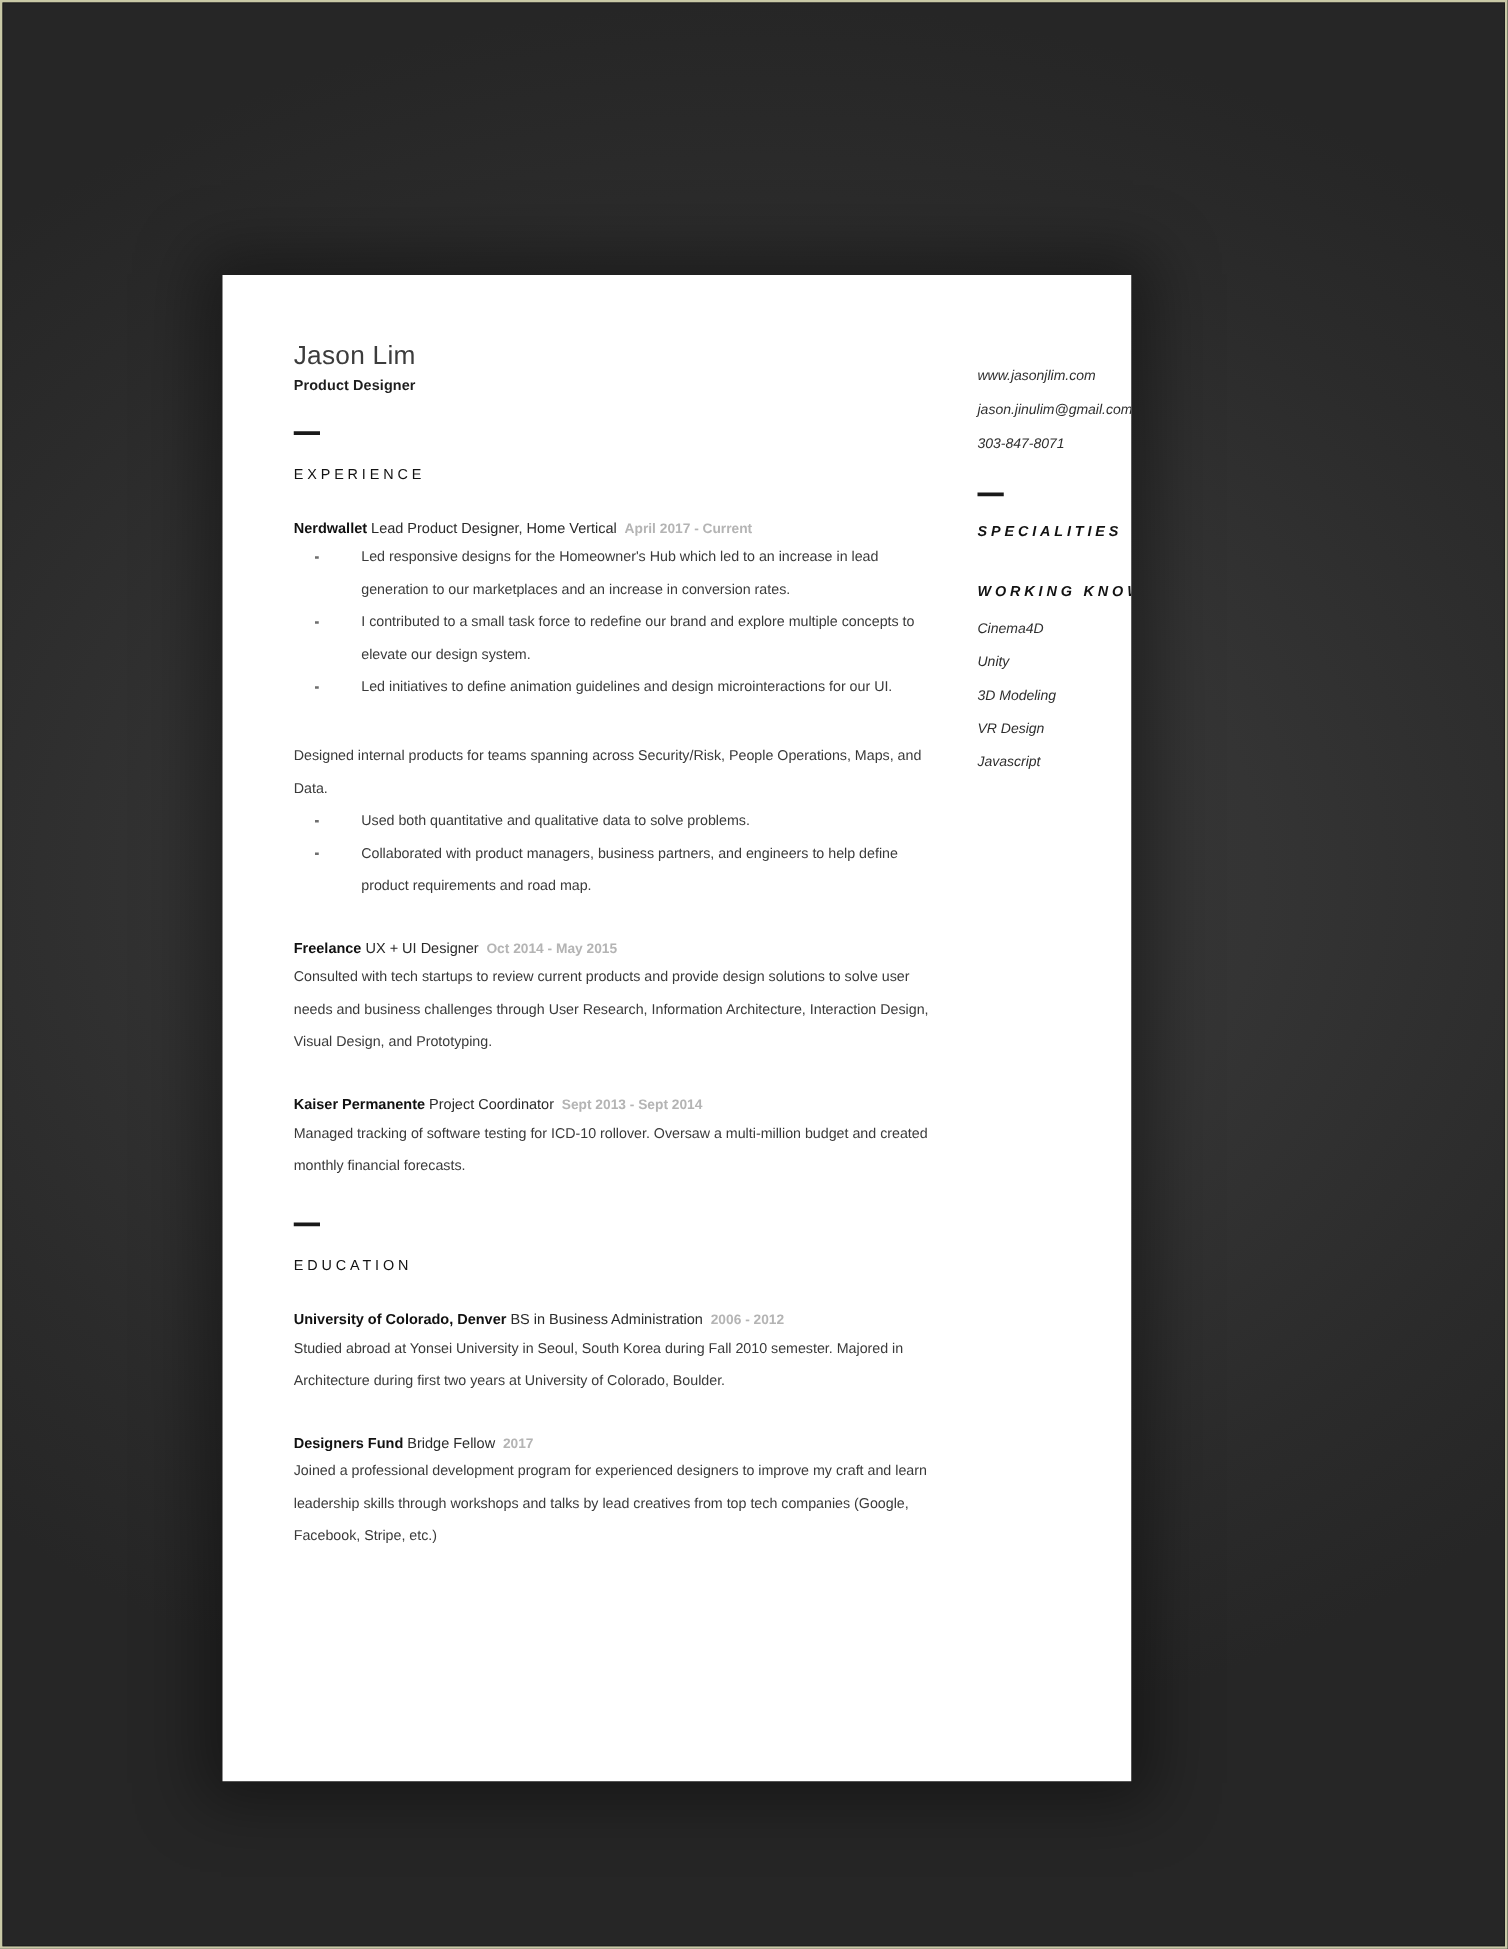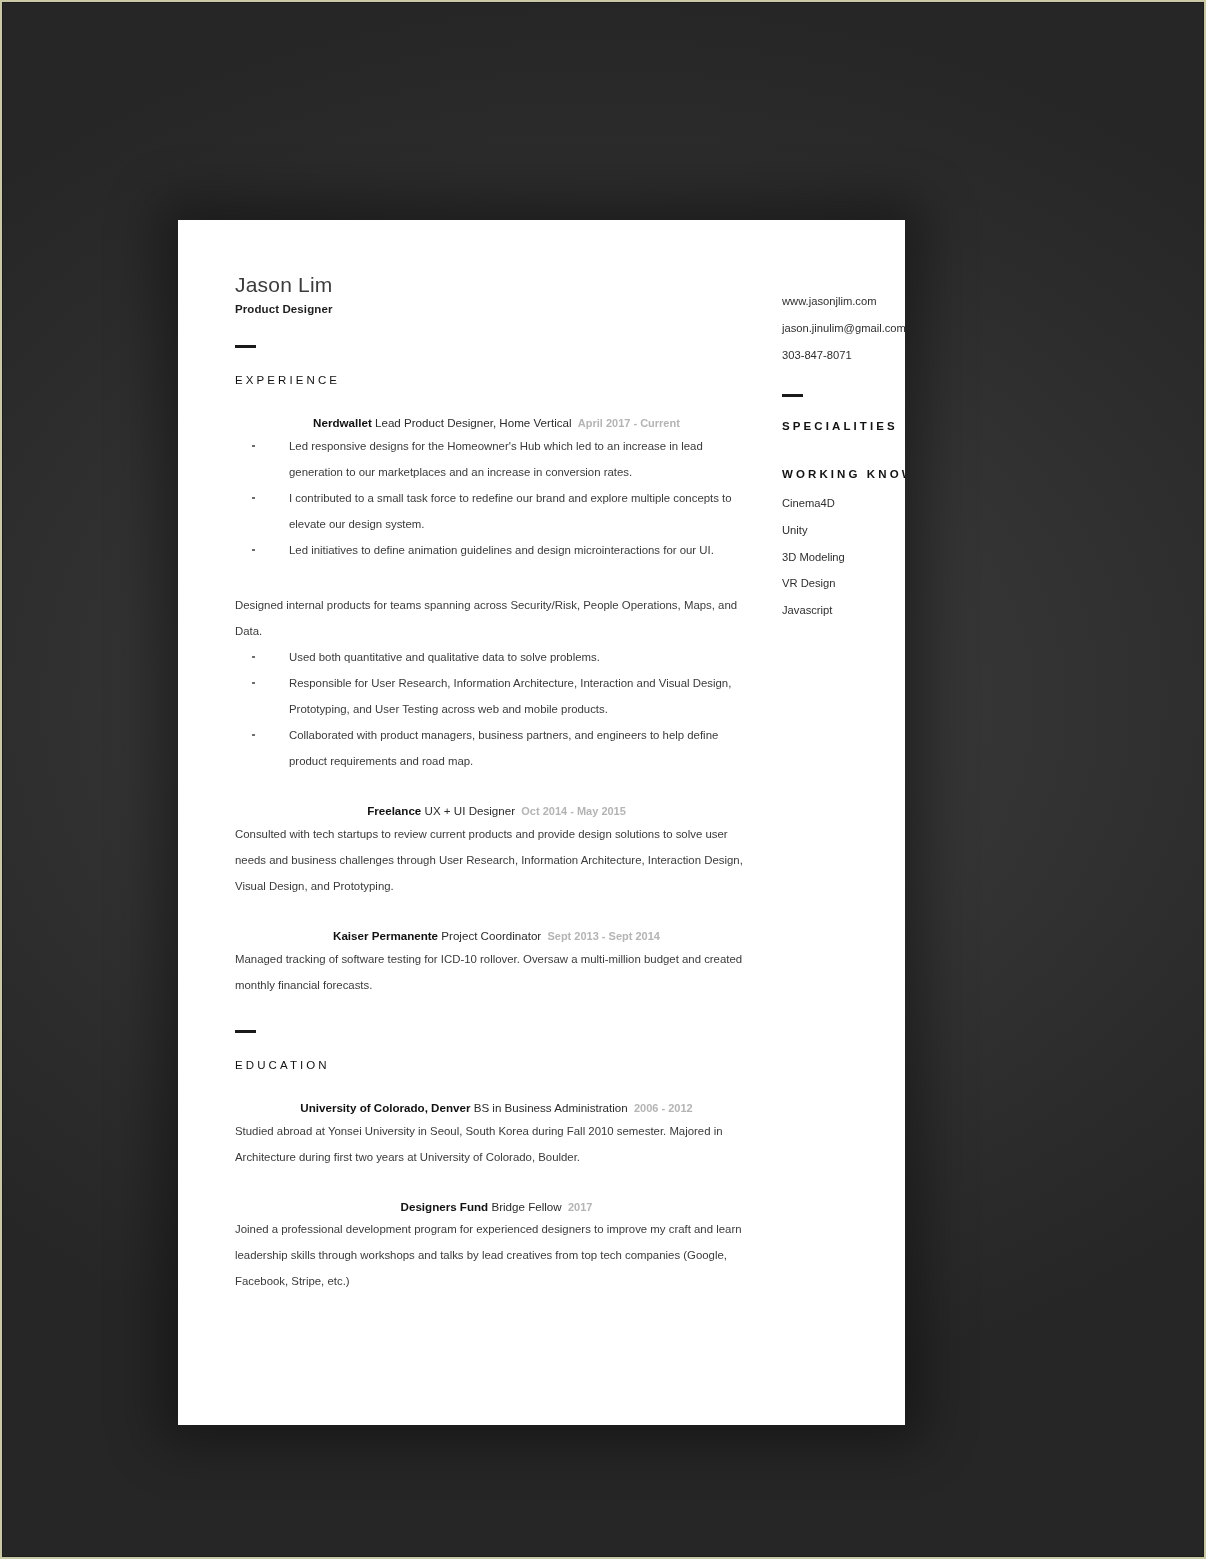--- a/index.html
+++ b/index.html
@@ -66,20 +66,21 @@
 
   
   .col-main {
     width: 523px;
     flex: 0 0 523px;
   }
   .col-gap { flex: 0 0 24px; }
   .col-side {
     flex: 1 1 auto;
     padding-top: 15px;
+    font-style: italic;
   }
 
   
   .name {
     font-size: 21px;
     font-weight: 300;
     color: #3c3c3c;
     letter-spacing: 0.2px;
     line-height: 1.15;
     margin: 0 0 6px 0;
@@ -109,21 +110,20 @@
     margin: 26px 0 0 0;
   }
 
   
   .entry { margin-top: 29px; }
   .entry-head {
     font-size: 11.6px;
     line-height: 1.35;
     color: #2b2b2b;
     margin-bottom: 2px;
-    text-align: center;
   }
   .entry-head .org {
     font-weight: 700;
     color: #111111;
   }
   .entry-head .title {
     font-weight: 400;
     color: #2b2b2b;
   }
   .entry-head .dates {
@@ -223,21 +223,20 @@
           <li>Led responsive designs for the Homeowner's Hub which led to an increase in lead generation to our marketplaces and an increase in conversion rates.</li>
           <li>I contributed to a small task force to redefine our brand and explore multiple concepts to elevate our design system.</li>
           <li>Led initiatives to define animation guidelines and design microinteractions for our UI.</li>
         </ul>
       </div>
 
       <div class="entry">
         <p class="entry-desc">Designed internal products for teams spanning across Security/Risk, People Operations, Maps, and Data.</p>
         <ul class="bullets">
           <li>Used both quantitative and qualitative data to solve problems.</li>
-          <li>Responsible for User Research, Information Architecture, Interaction and Visual Design, Prototyping, and User Testing across web and mobile products.</li>
           <li>Collaborated with product managers, business partners, and engineers to help define product requirements and road map.</li>
         </ul>
       </div>
 
       <div class="entry">
         <div class="entry-head">
           <span class="org">Freelance</span>
           <span class="title">UX + UI Designer</span>
           <span class="dates">Oct 2014 - May 2015</span>
         </div>

